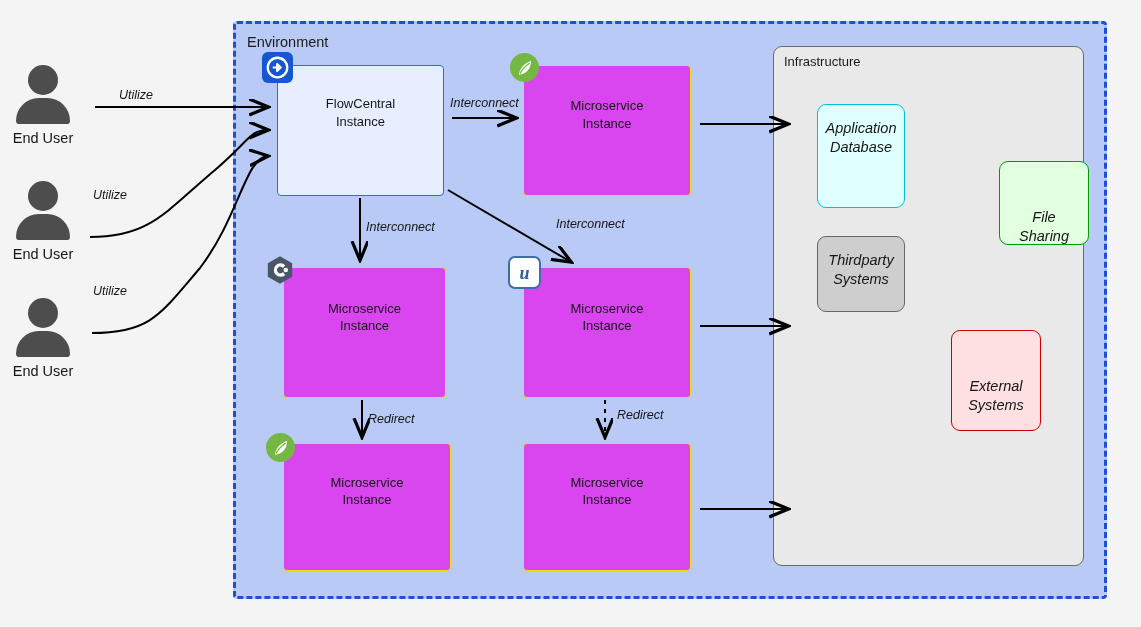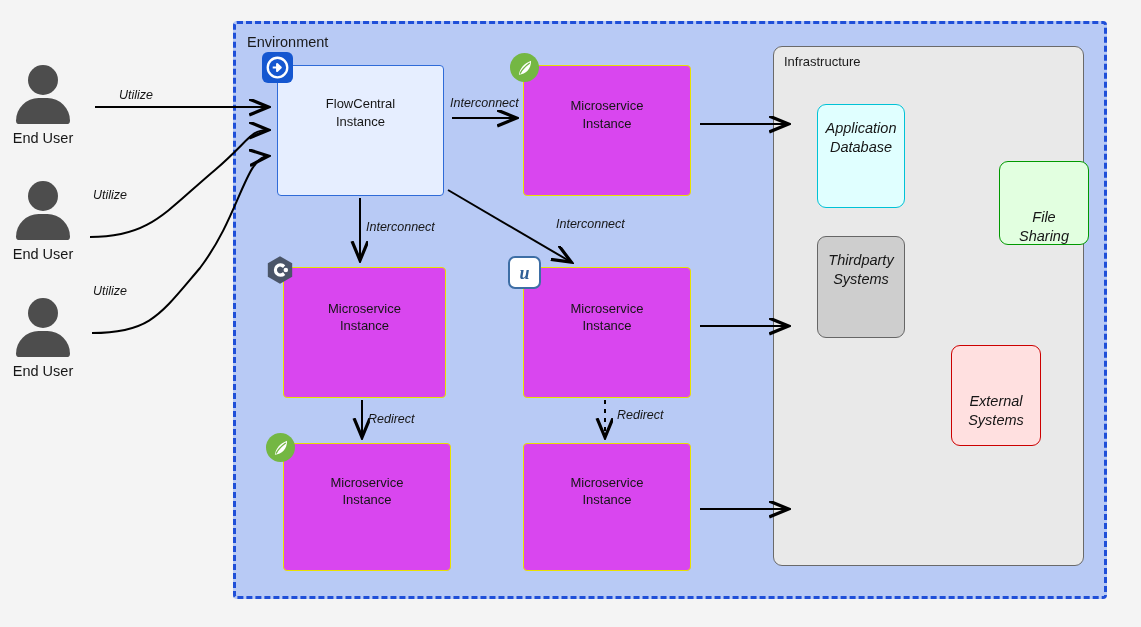--- a/index.html
+++ b/index.html
@@ -75,24 +75,24 @@
   .ms-5 .lbl{margin-top:-32px;}
 
   
   .tile{
     position:absolute;box-sizing:border-box;border-radius:9px;
     display:flex;align-items:flex-start;justify-content:center;
     text-align:center;line-height:1.33;font-size:14.5px;color:#161616;
     z-index:4;padding-top:14px;
   }
   .t-appdb   {left:817px;top:104px;width:88px;height:104px;background:#e0ffff;border:1.5px solid #00c2d6;}
-  .t-third   {left:817px;top:236px;width:88px;height:102px;background:#cecece;border:1.4px solid #666;}
+  .t-third   {left:817px;top:236px;width:88px;height:76px;background:#cecece;border:1.4px solid #666;}
   .t-msgq    {left:817px;top:371px;width:88px;height:101px;background:#f6e6ff;border:1.5px solid #9900ef;}
   .t-fshare  {left:951px;top:161px;width:90px;height:84px;background:#e2ffe0;border:1.5px solid #009900;margin-left:48px;}
-  .t-extsys  {left:951px;top:330px;width:90px;height:101px;background:#ffe0e0;border:1.5px solid #cc0000;margin-top:15px;}
+  .t-extsys  {left:951px;top:330px;width:90px;height:101px;background:#ffe0e0;border:1.5px solid #cc0000;}
   .t-fshare .lbl,.t-extsys .lbl{padding-top:32px;}
   .t-appdb .lbl,.t-third .lbl,.t-msgq .lbl{padding-top:0;}
   .tile .lbl{white-space:pre-line;font-style:italic;}
 
   
   .actor{position:absolute;width:96px;z-index:3;text-align:center;}
   .actor .glyph{position:relative;width:54px;height:58px;margin:0 auto;}
   .actor .head{
     position:absolute;left:50%;transform:translateX(-50%);top:0;
     width:30px;height:30px;border-radius:50%;background:#4d4d4d;

